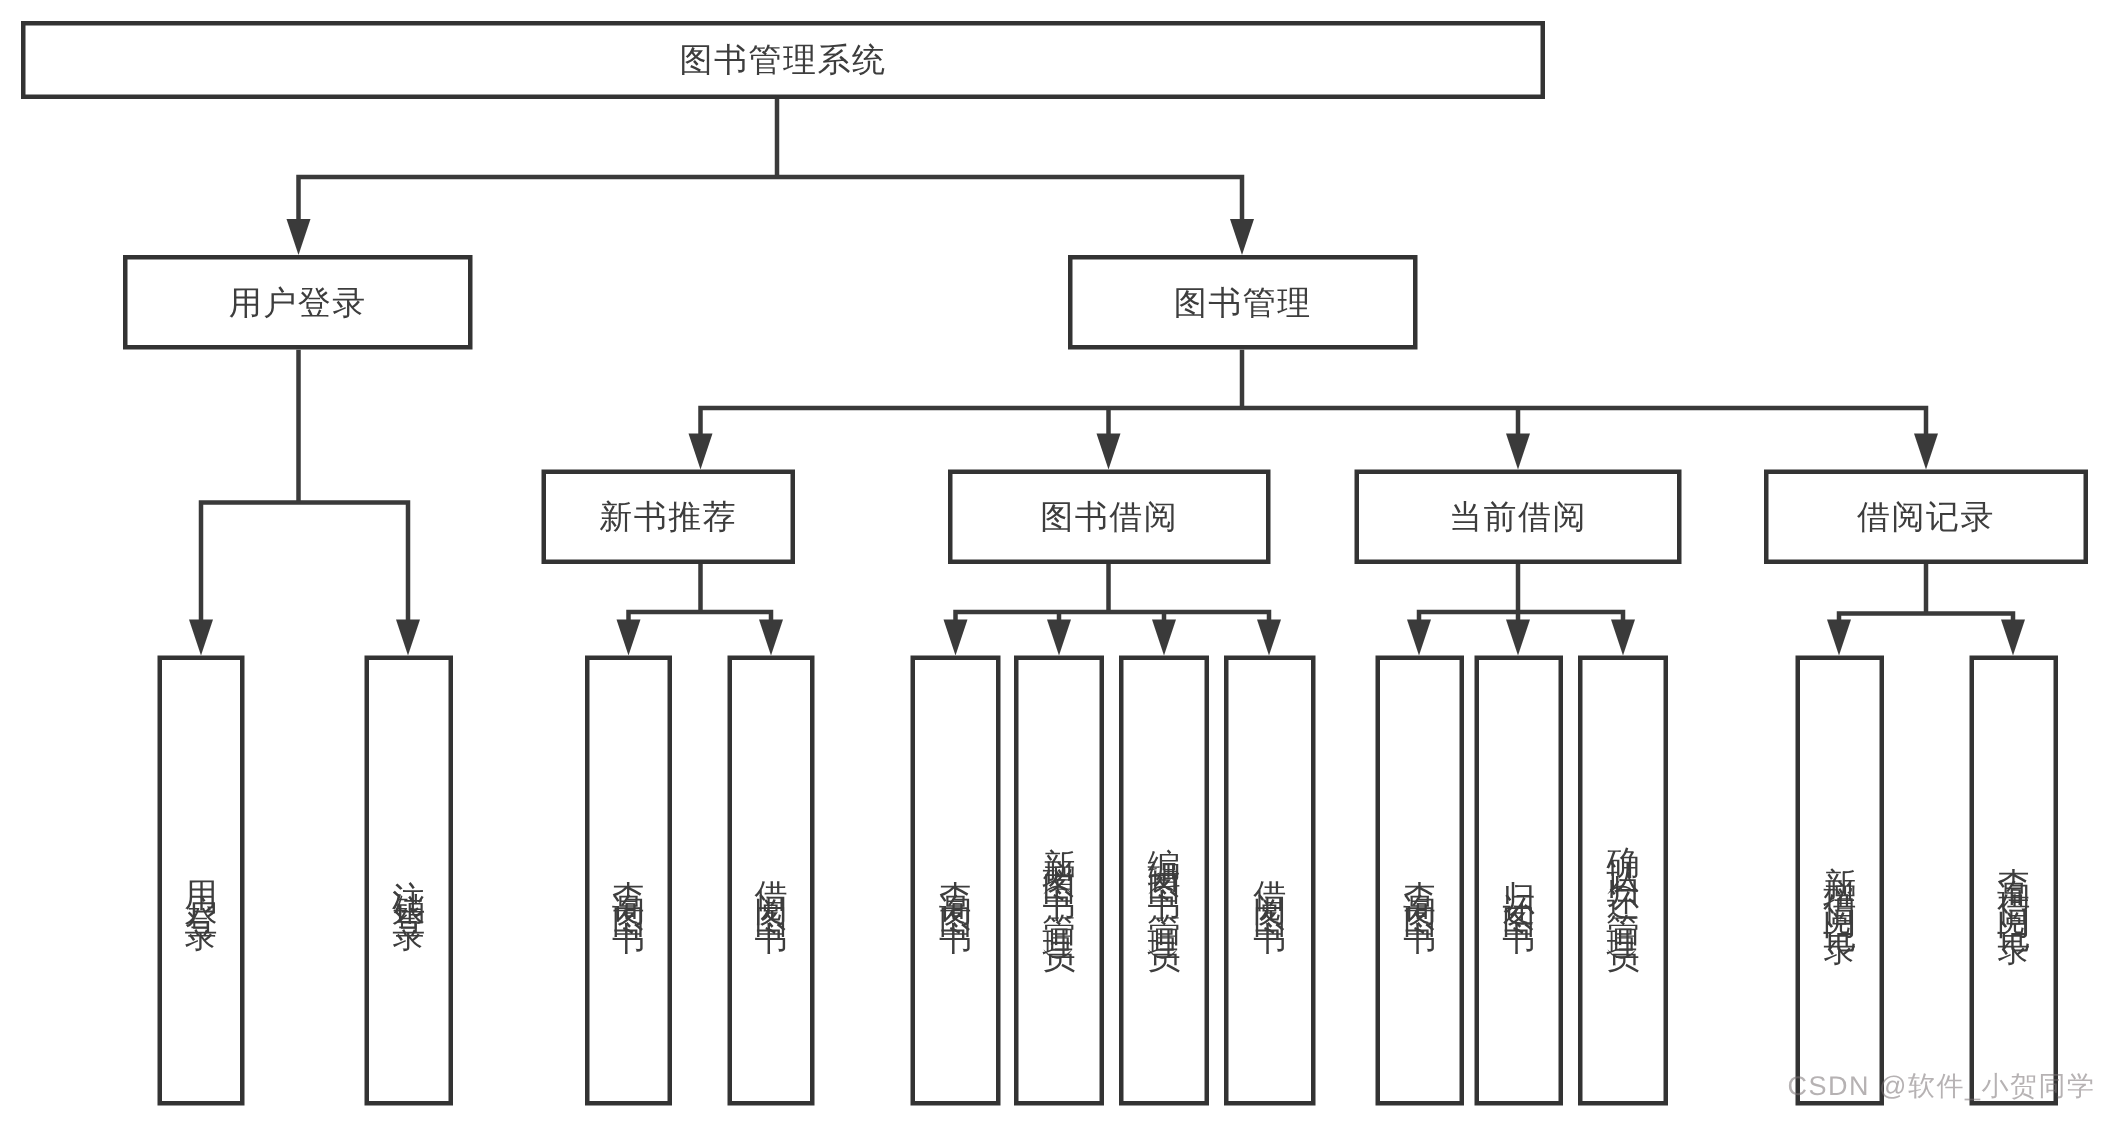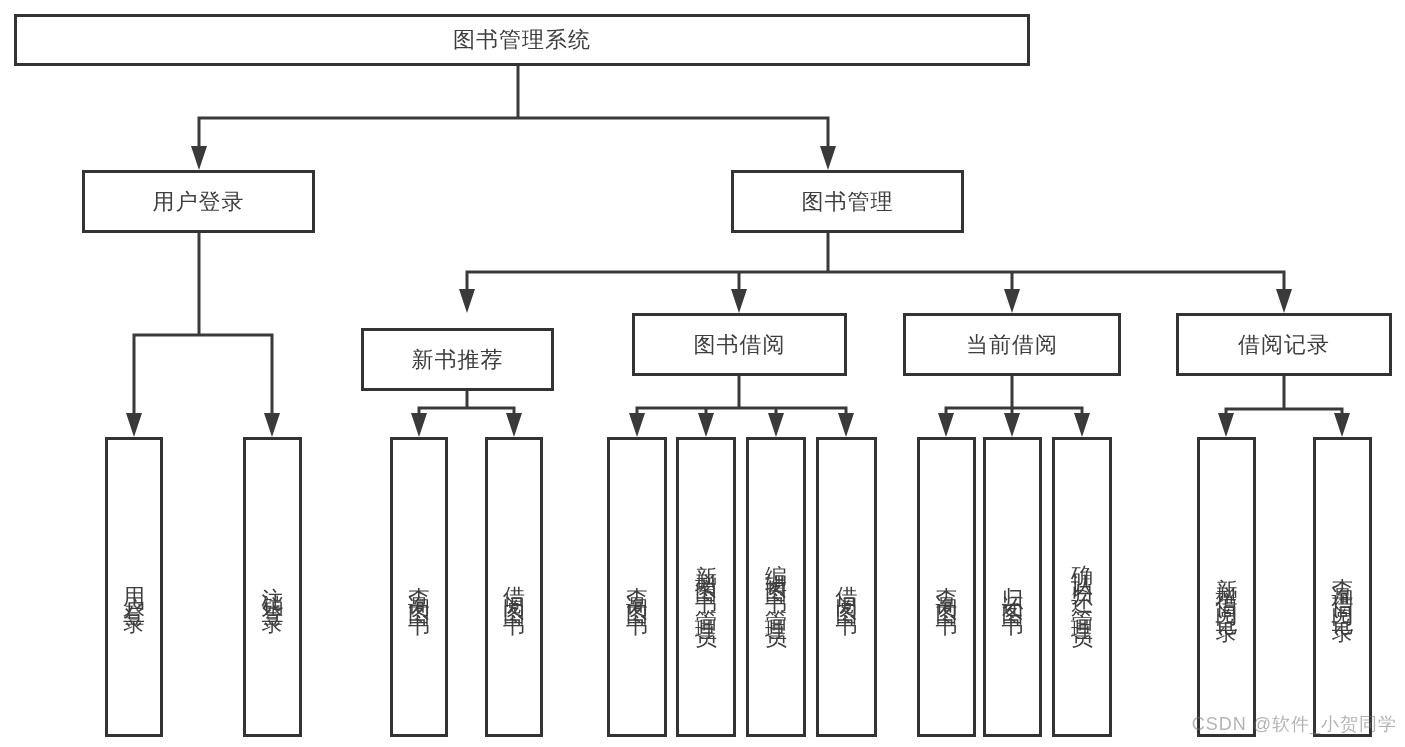--- a/index.html
+++ b/index.html
@@ -105,25 +105,25 @@
     </g>
   </svg>
 
   <div class="box" style="left:14px; top:14px; width:1016px; height:52px;">
     <span>图书管理系统</span>
   </div>
 
   <div class="box" style="left:82px; top:170px; width:233px; height:63px;">
     <span>用户登录</span>
   </div>
-  <div class="box" style="left:712px; top:170px; width:233px; height:63px;margin-left:19px;">
+  <div class="box" style="left:712px; top:170px; width:233px; height:63px;">
     <span>图书管理</span>
   </div>
 
-  <div class="box" style="left:361px; top:328px; width:193px; height:63px;">
+  <div class="box" style="left:361px; top:313px; width:169px; height:63px;">
     <span>新书推荐</span>
   </div>
   <div class="box" style="left:903px; top:313px; width:218px; height:63px;">
     <span>当前借阅</span>
   </div>
   <div class="box" style="left:632px; top:313px; width:215px; height:63px;">
     <span>图书借阅</span>
   </div>
   <div class="box" style="left:1176px; top:313px; width:216px; height:63px;">
     <span>借阅记录</span>

